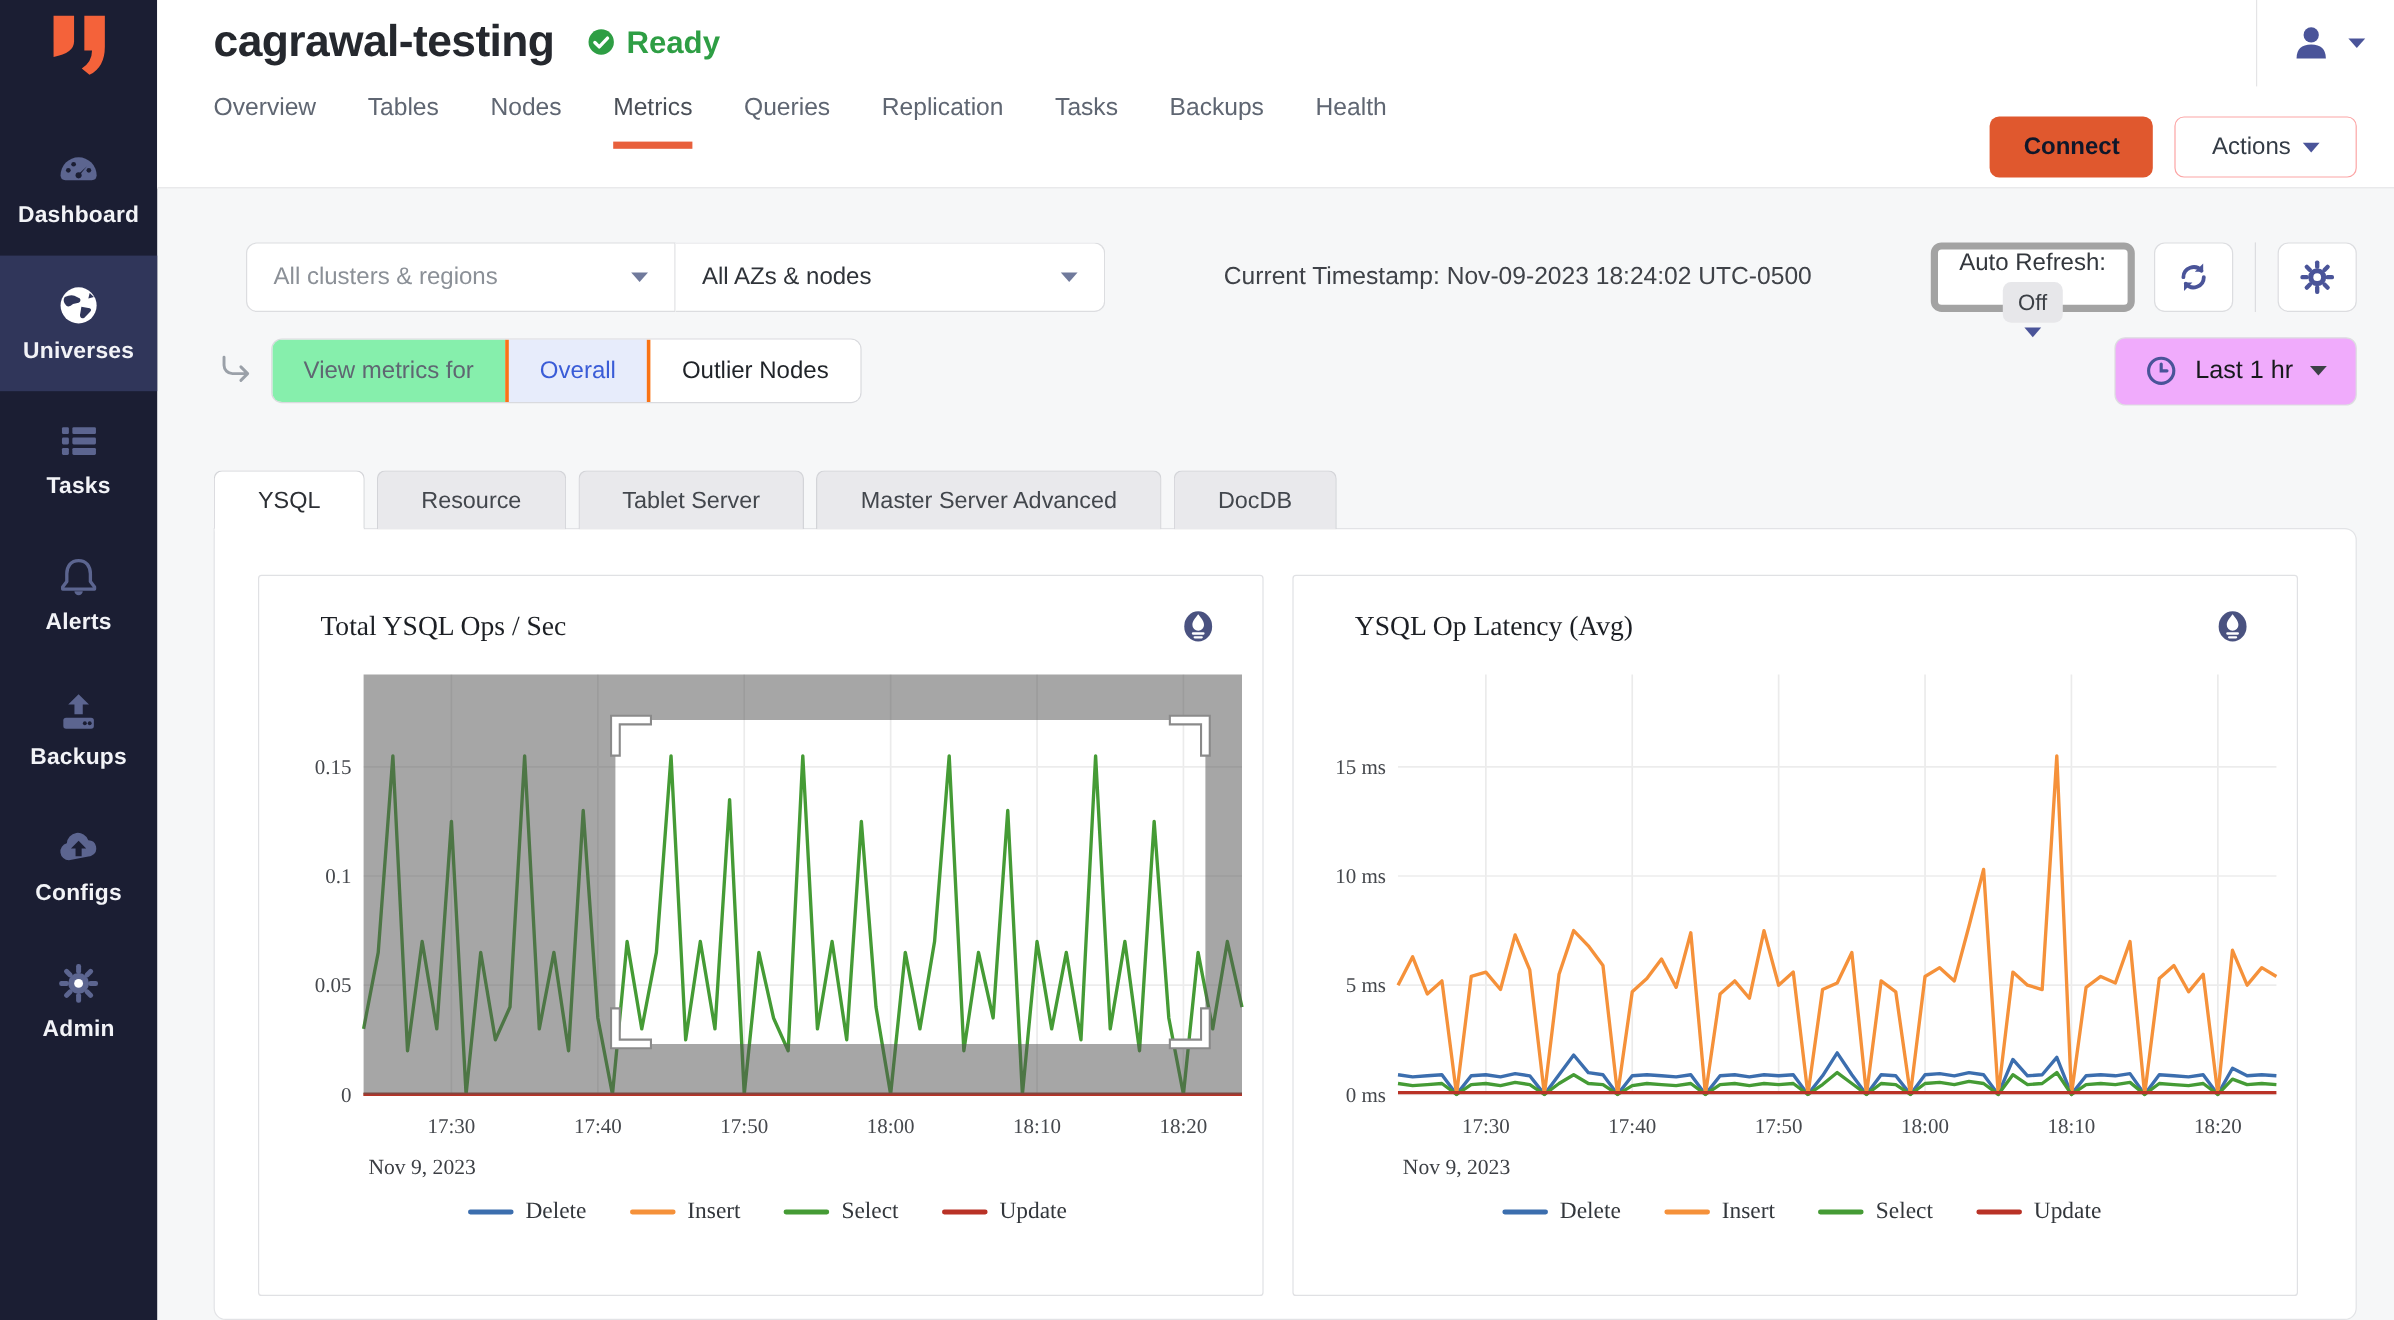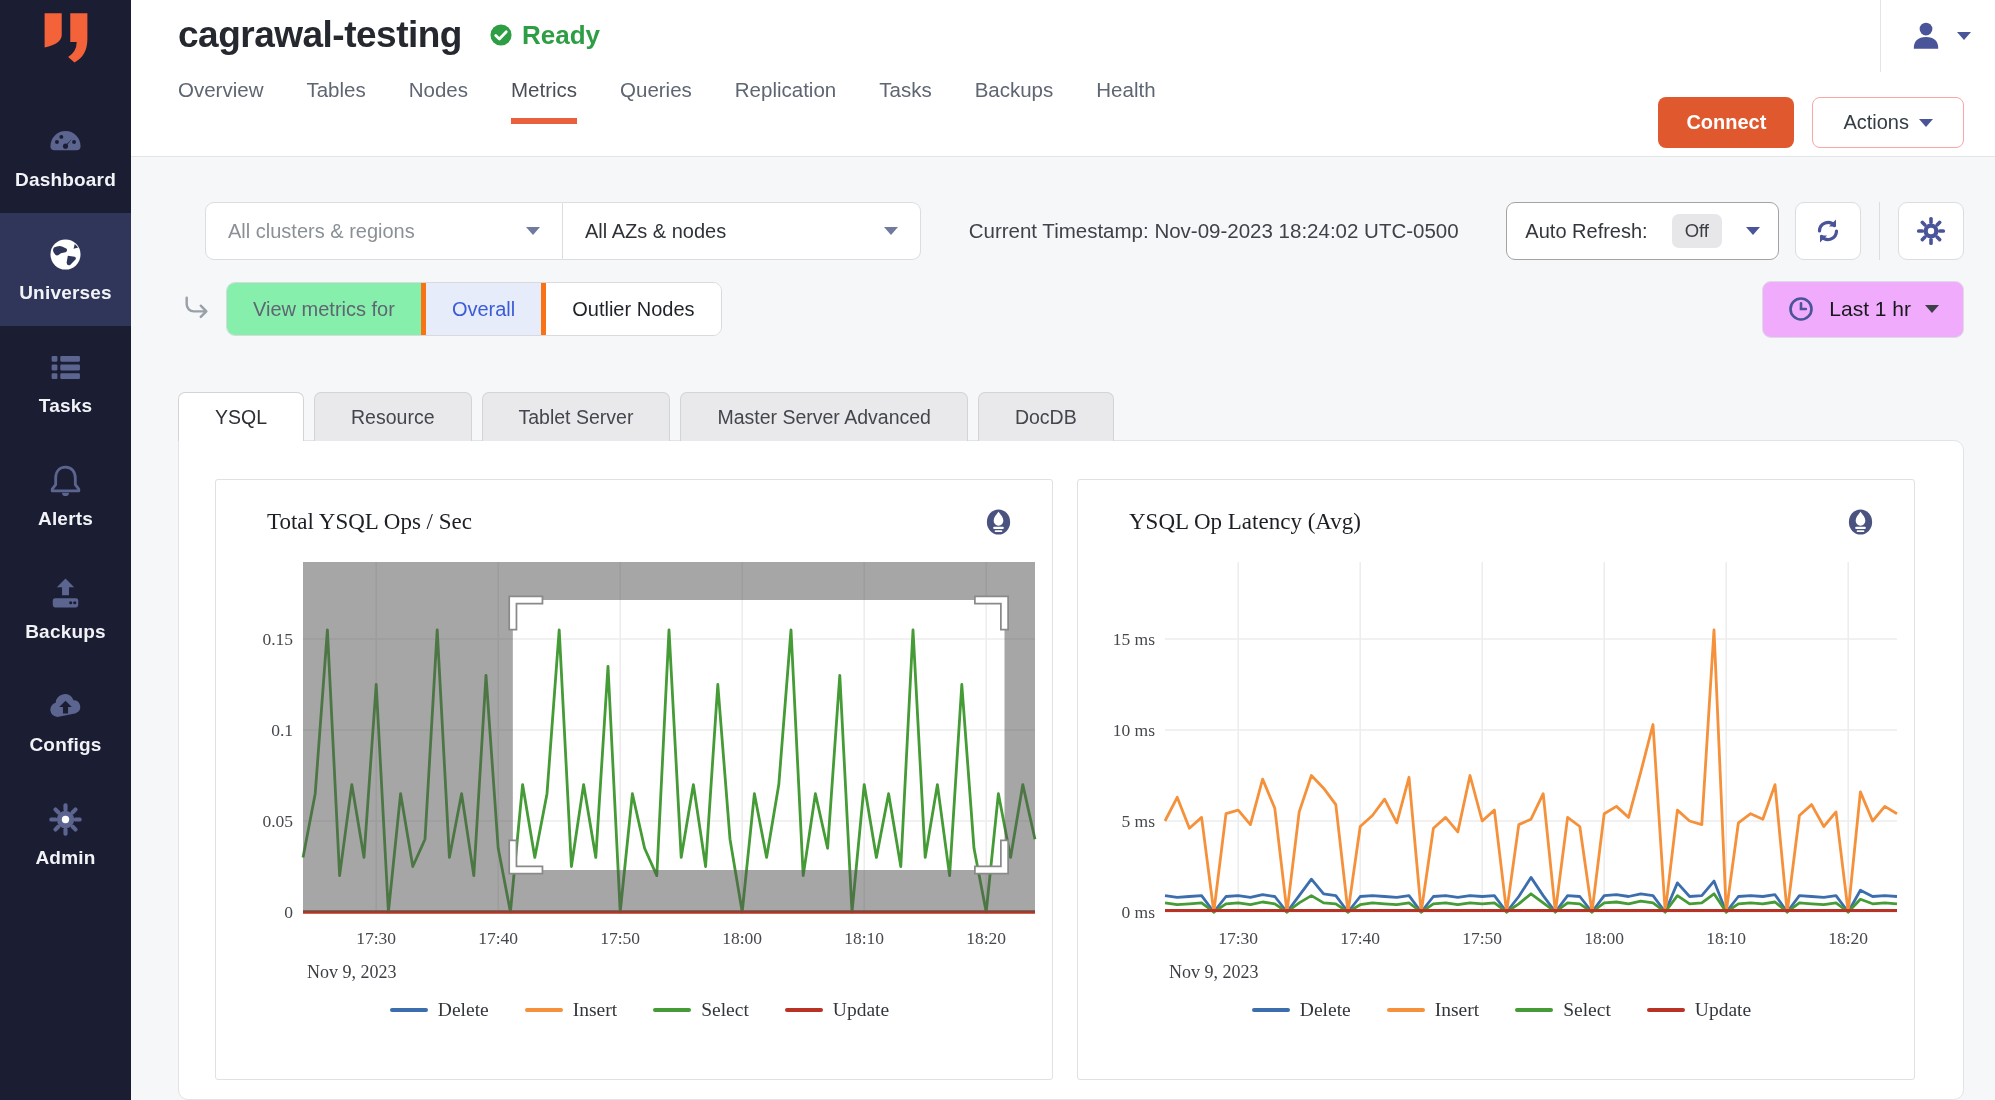--- a/index.html
+++ b/index.html
@@ -23,54 +23,54 @@
   .title-row { display:flex; align-items:center; gap:26px; padding:14px 0 0 47px; }
   .uni-title { font-size:37px; font-weight:700; color:#25282e; letter-spacing:-.5px; }
   .ready { display:flex; align-items:center; gap:8px; color:#2e9e44; font-weight:700; font-size:26px; }
   .user-box { position:absolute; top:0; right:0; height:72px; display:flex; align-items:center;
     gap:14px; padding:0 24px 0 28px; border-left:1px solid #e4e4e6; cursor:pointer; }
   .nav-row { display:flex; align-items:flex-end; height:64px; margin:4px 0 0 47px; gap:0; }
   .nav-tab { font-size:20.5px; color:#5f6672; padding:0 0 22px 0; margin-right:43px; cursor:pointer; position:relative; }
   .nav-tab.active { color:#4a4f57; }
   .nav-tab.active::after { content:""; position:absolute; left:0; right:0; bottom:0; height:6px; background:#e8603c; }
   .hdr-buttons { position:absolute; right:31px; top:97px; display:flex; gap:18px; }
-  .btn-connect { background:#e0582e; color:#ffffff; border:none; border-radius:8px; font-size:20px;
+  .btn-connect { background:#e0582e; color:#0f172a; border:none; border-radius:8px; font-size:20px;
     font-weight:700; padding:13px 28px; cursor:pointer; font-family:inherit; }
   .btn-actions { background:#fff; color:#343c46; border:1px solid #fca5a5; border-radius:8px;
     font-size:20px; font-weight:500; padding:13px 30px; cursor:pointer; display:flex; align-items:center;
     gap:10px; font-family:inherit; }
   .caret { width:0; height:0; border-left:7px solid transparent; border-right:7px solid transparent;
     border-top:8px solid #4a5499; display:inline-block; }
   .caret.dark { border-top-color:#3c4046; }
   .caret.gray { border-top-color:#707a9c; }
 
   
   .content { flex:1; padding:45px 31px 0 47px; position:relative; }
   .filter-row { display:flex; align-items:stretch; height:58px;margin-left:27px; }
   .dd { background:#fff; border:1px solid #dcdde0; display:flex; align-items:center;
     justify-content:space-between; padding:0 22px; cursor:pointer; }
   .dd.first { border-radius:9px 0 0 9px; width:358px; }
   .dd.second { border-left:none; border-radius:0 9px 9px 0; width:358px; }
   .dd .ph { color:#8b9097; font-size:20px; }
   .dd .val { color:#2f3339; font-size:20px; }
   .timestamp { flex:1; display:flex; align-items:center; justify-content:center;
     color:#3f4térieur248; color:#3f4248; font-size:20.5px; }
-  .auto-box { background:#fff; border:1px solid #a3a3a3; border-radius:9px; display:flex;
-    align-items:center; gap:24px; padding:0 18px; cursor:pointer; }
+  .auto-box { background:#fff; border:6px solid #a3a3a3; border-radius:9px; display:flex;
+    align-items:center; gap:4px; padding:0 18px; cursor:pointer;flex-direction:column; }
   .auto-lbl { color:#33373d; font-size:20px; }
   .off-pill { background:#e7e7ea; border-radius:7px; padding:6px 13px; font-size:18.5px; color:#3b3f45; }
   .icon-btn { background:#fff; border:1px solid #dcdde0; border-radius:9px; width:66px;
     display:flex; align-items:center; justify-content:center; cursor:pointer; margin-left:16px; }
   .vdivider { width:1px; background:#dcdde0; margin:0 2px 0 18px; }
 
   .toolbar-row { display:flex; align-items:center; margin-top:22px; height:54px; }
   .hook { margin:0 14px 0 4px; }
   .seg-group { display:flex; border:1px solid #d9dade; border-radius:9px; overflow:hidden; height:54px; }
   .seg { display:flex; align-items:center; padding:0 26px; font-size:20px; cursor:pointer;
-    border-left:5px solid #f97316; background:#fff; color:#1f2328; }
+    border-left:3px solid #f97316; background:#fff; color:#1f2328; }
   .seg:first-child { border-left:none; }
   .seg.lead { background:#86efac; color:#5f6672; cursor:default; }
   .seg.sel { background:#e7ecfb; color:#3a5cd7; font-weight:500; }
   .range-btn { margin-left:auto; background:#f0abfc; border:1px solid #dcdde0; border-radius:9px;
     height:57px; display:flex; align-items:center; gap:14px; padding:0 24px; cursor:pointer; }
   .range-btn .txt { font-size:21px; color:#17191c; }
 
   .mtabs { display:flex; gap:10px; margin-top:56px; position:relative; z-index:2; }
   .mtab { height:49px; display:flex; align-items:center; padding:0 36px; font-size:19.5px;
     color:#43474d; background:#e9e9ec; border:1px solid #d3d4d8; border-bottom:none;

